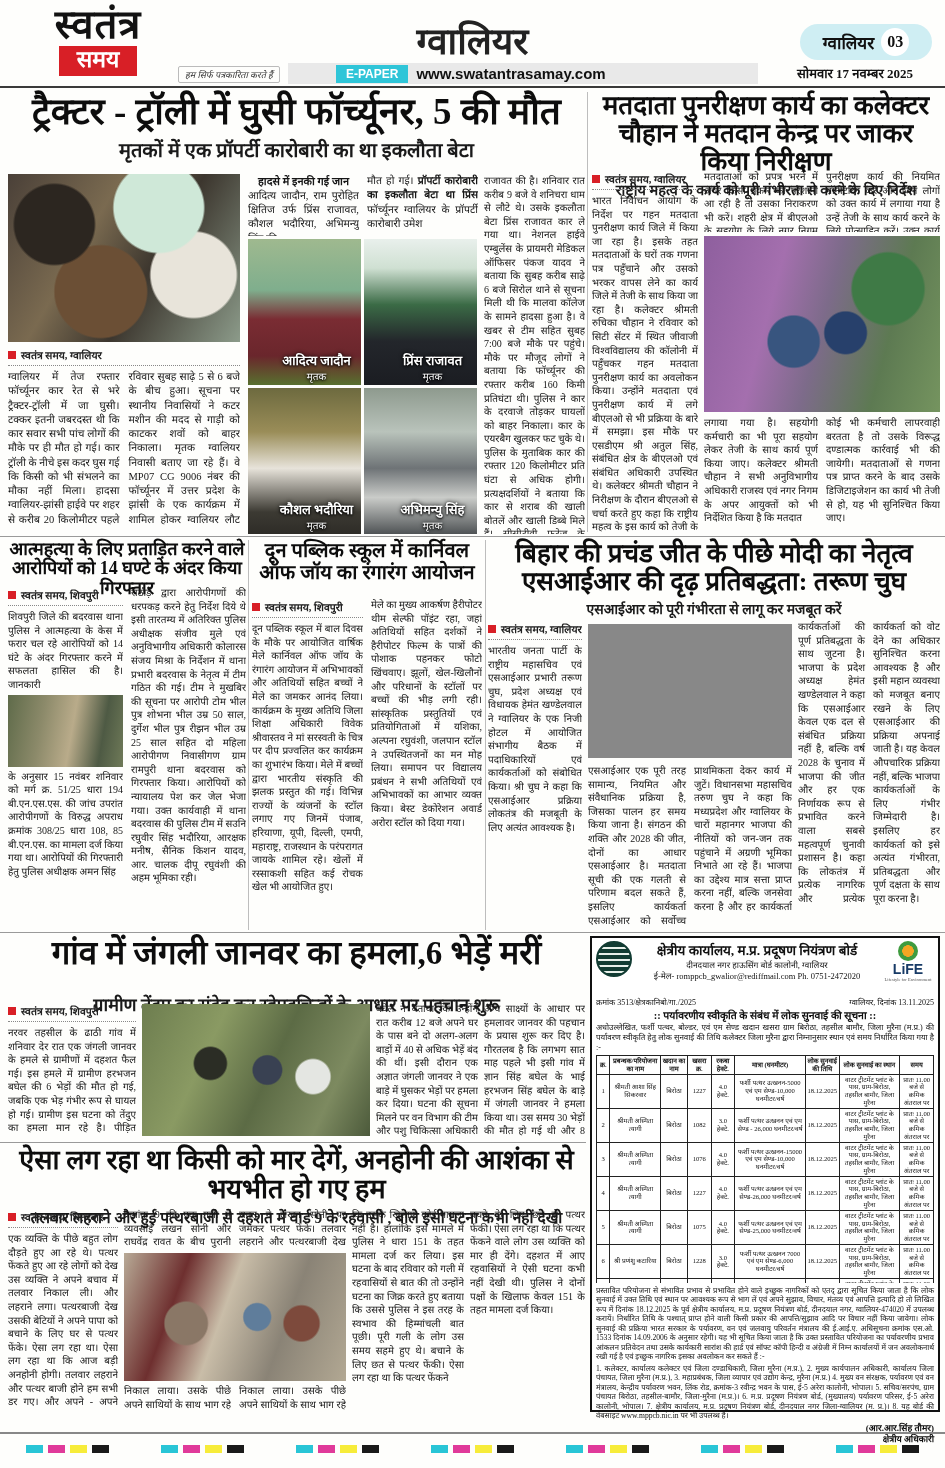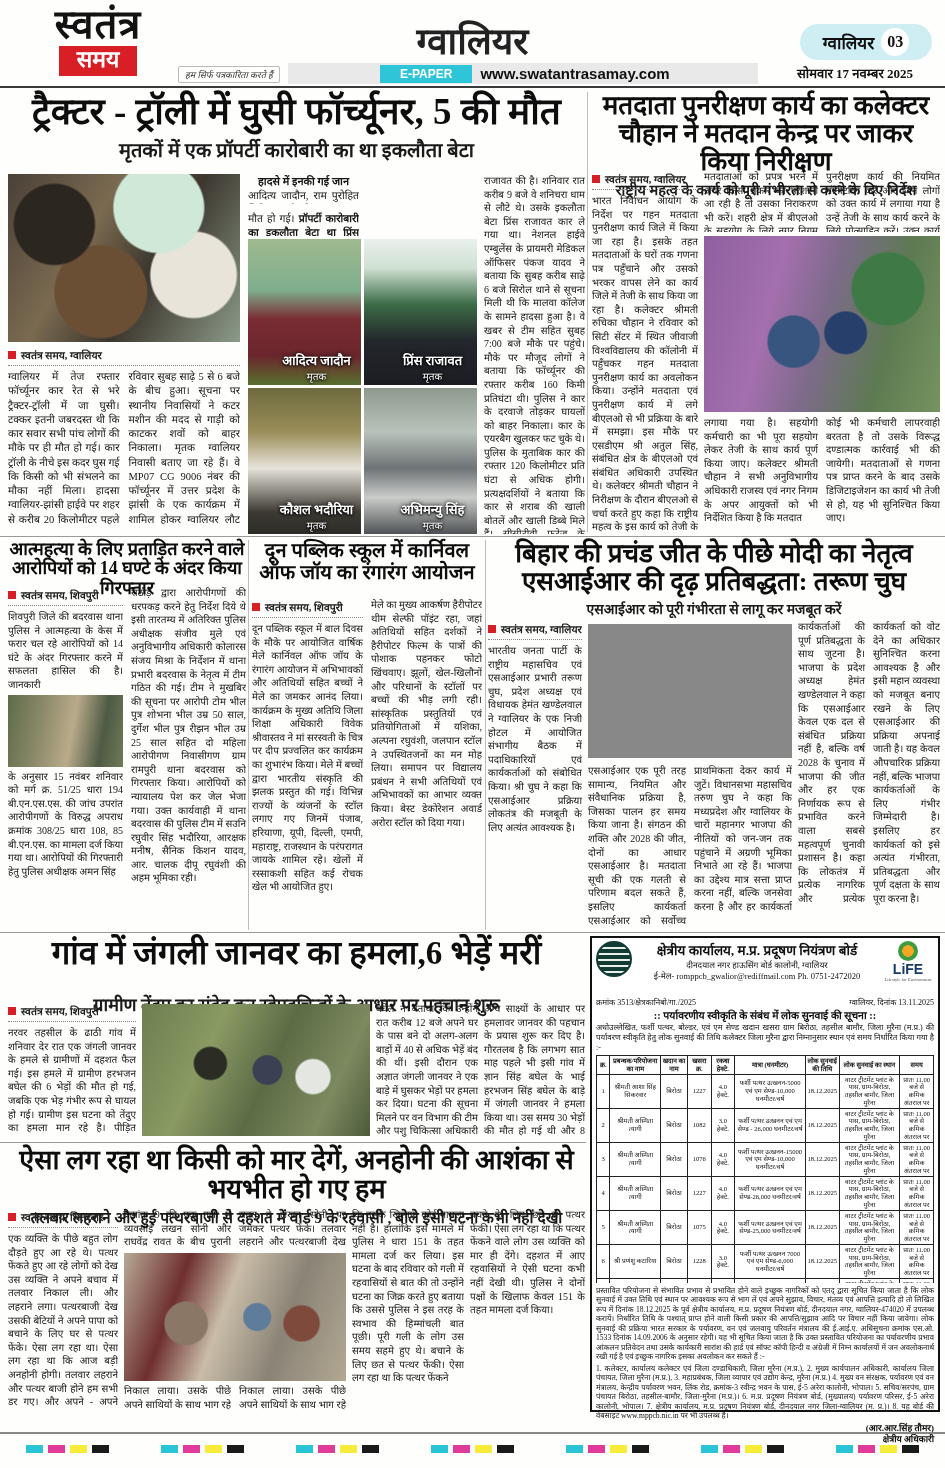--- a/index.html
+++ b/index.html
@@ -12,21 +12,21 @@
   .page { position:absolute; left:0; top:0; width:945px; height:1468px; background:#fefefc; }
 
   
   .masthead { position:absolute; left:0; top:0; width:945px; height:88px; }
   .logo-block { position:absolute; left:28px; top:4px; width:140px; text-align:center; }
   .logo-top { font-size:40px; font-weight:bold; letter-spacing:1px; line-height:1.05; color:#121212; }
   .logo-bottom { display:inline-block; background:#d81f26; color:#fff; font-size:23px; font-weight:bold; padding:0 18px 2px; line-height:1.2; }
   .tagline { position:absolute; left:178px; top:66px; font-size:9px; color:#333; border:1px solid #bbb; padding:1px 6px; border-radius:2px; font-style:italic; }
   .section-title { position:absolute; left:0; top:14px; width:945px; text-align:center; font-size:37px; font-weight:bold; color:#222; }
   .epaper-bar { position:absolute; left:288px; top:63px; width:470px; height:21px; background:#e9e9e9; display:flex; align-items:center; }
-  .epaper-badge { background:#2fc5d8; color:#fff; font-family:"Liberation Sans",sans-serif; font-weight:bold; font-size:12px; padding:2px 20px; margin-left:92px; }
+  .epaper-badge { background:#2fc5d8; color:#fff; font-family:"Liberation Sans",sans-serif; font-weight:bold; font-size:12px; padding:2px 10px; margin-left:48px; }
   .site-url { font-size:15px; font-weight:bold; color:#111; margin-left:8px; font-family:"Liberation Sans",sans-serif; }
   .page-badge { position:absolute; left:800px; top:24px; width:132px; height:36px; background:#cfeef3; border-radius:18px; display:flex; align-items:center; justify-content:center; gap:7px; }
   .page-badge .city { font-size:17px; font-weight:bold; }
   .page-badge .num { background:#fff; border-radius:50%; width:28px; height:28px; display:flex; align-items:center; justify-content:center; font-size:16px; font-weight:bold; }
   .date-line { position:absolute; left:770px; top:64px; width:170px; text-align:center; font-size:13px; font-weight:bold; }
   .head-rule { position:absolute; left:0; top:86px; width:945px; height:2px; background:#3a3a3a; }
 
   
   .headline { text-align:center; font-weight:bold; color:#0d0d0d; line-height:1.08; }
   .subhead { text-align:center; font-weight:bold; color:#1a1a1a; }
@@ -47,21 +47,21 @@
   .crash-photo { width:232px; height:168px;
     background:
       radial-gradient(circle at 20% 30%, #2c2620 0 18%, transparent 19%),
       radial-gradient(circle at 65% 20%, #cfe8d8 0 22%, transparent 23%),
       radial-gradient(circle at 80% 60%, #e8e4da 0 20%, transparent 21%),
       radial-gradient(circle at 40% 70%, #6b4f35 0 25%, transparent 26%),
       linear-gradient(120deg, #4a4038 0%, #7a6a50 35%, #3c362e 60%, #8c9b8a 100%); }
   .a1c1 .byline { margin-top:4px; }
   .a1c1-text { height:168px; column-count:2; column-gap:9px; }
   .a1c2 { position:absolute; left:240px; top:0; width:230px; height:360px; }
-  .a1-midrow { display:flex; gap:8px; height:62px; overflow:hidden;flex-direction:column; }
+  .a1-midrow { display:flex; gap:8px; height:62px; overflow:hidden; }
   .a1-midrow .bodytext{ width:111px; }
   .mid-head { display:block; text-align:center; font-weight:bold; font-size:11px; }
   .victim-grid { margin-top:3px; display:grid; grid-template-columns:113px 113px; grid-template-rows:146px 146px; gap:3px; }
   .victim { position:relative; overflow:hidden; }
   .victim .cap { position:absolute; bottom:2px; left:0; width:100%; text-align:center; color:#fff; text-shadow:0 1px 2px #000,0 0 4px #000;padding-left:24px; }
   .victim .cap .nm { font-size:13px; font-weight:bold; display:block; }
   .victim .cap .lb { font-size:10px; display:block; }
   .vp1 { background:linear-gradient(180deg,#9fb98f 0%,#7fae8d 35%,#7a2c33 55%,#6a262c 80%,#58702f 100%); }
   .vp2 { background:linear-gradient(180deg,#e9f0ec 0%,#cfe0d2 20%,#3b6b46 45%,#23262b 70%,#1b1d22 100%); }
   .vp3 { background:linear-gradient(180deg,#6d6a3f 0%,#9a8d58 30%,#e7e3da 55%,#3c3a33 85%,#2e2c27 100%); }

